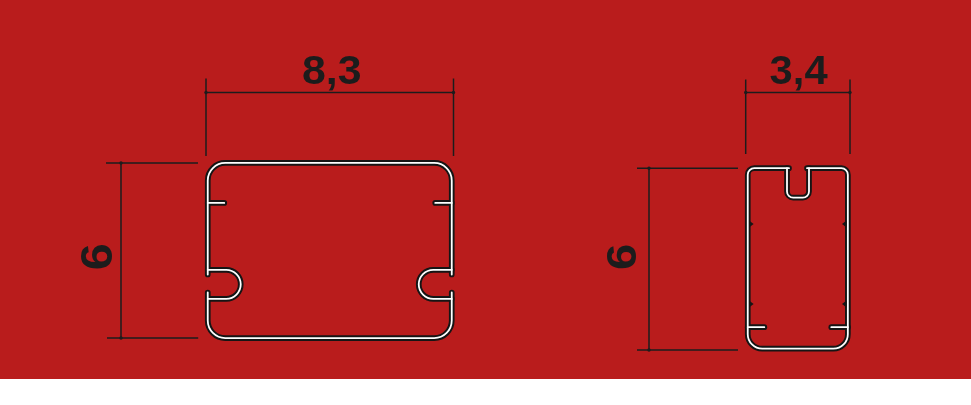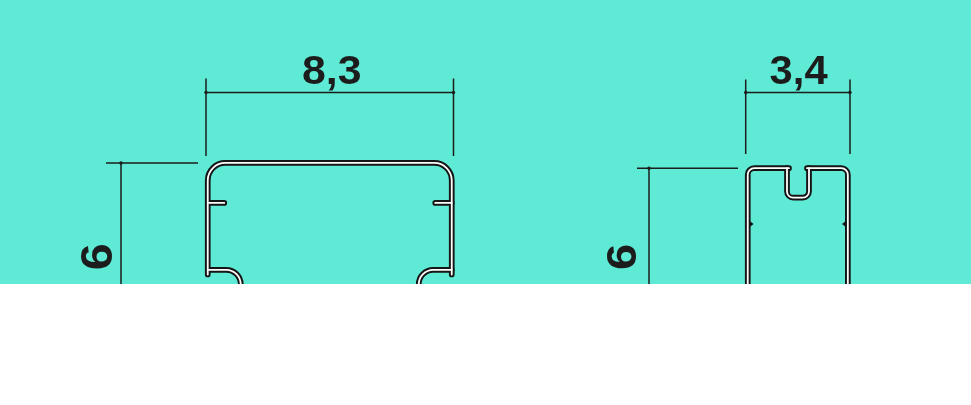--- a/index.html
+++ b/index.html
@@ -1,16 +1,16 @@
 <!DOCTYPE html>
 <html><head>
 <meta charset="utf-8">
 <style>
   html,body{margin:0;padding:0;background:#fff;}
-  #canvas{width:971px;height:284px;position:relative;background:#5eead4;overflow:hidden;}
+  #canvas{width:971px;height:379px;position:relative;background:#b91c1c;overflow:hidden;}
   svg{position:absolute;top:0;left:0;}
   text{font-family:"Liberation Sans",sans-serif;font-weight:bold;fill:#1c1c1c;}
 </style>
 </head>
 <body>
 
 <div id="canvas">
 <svg width="971" height="405" viewBox="0 0 971 405">
 
   <g stroke="#1c1c1c" stroke-width="1.5" fill="none">

